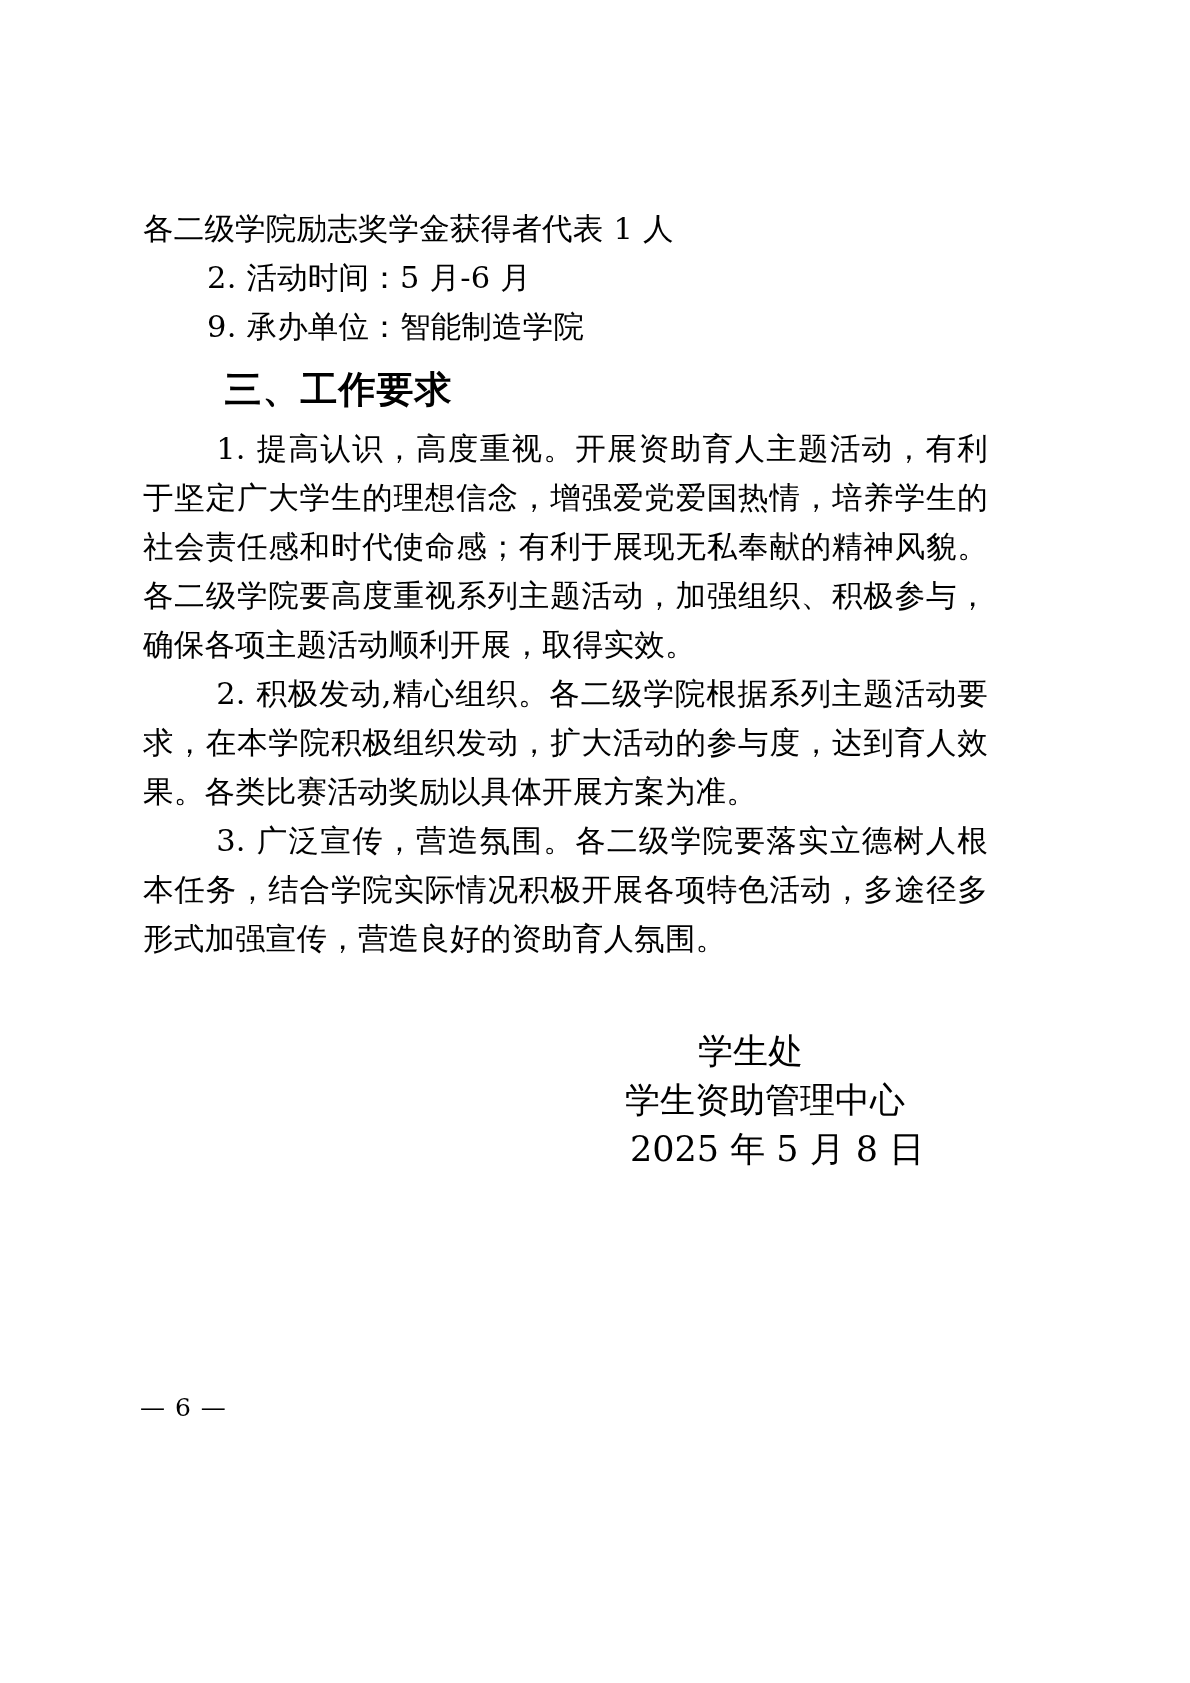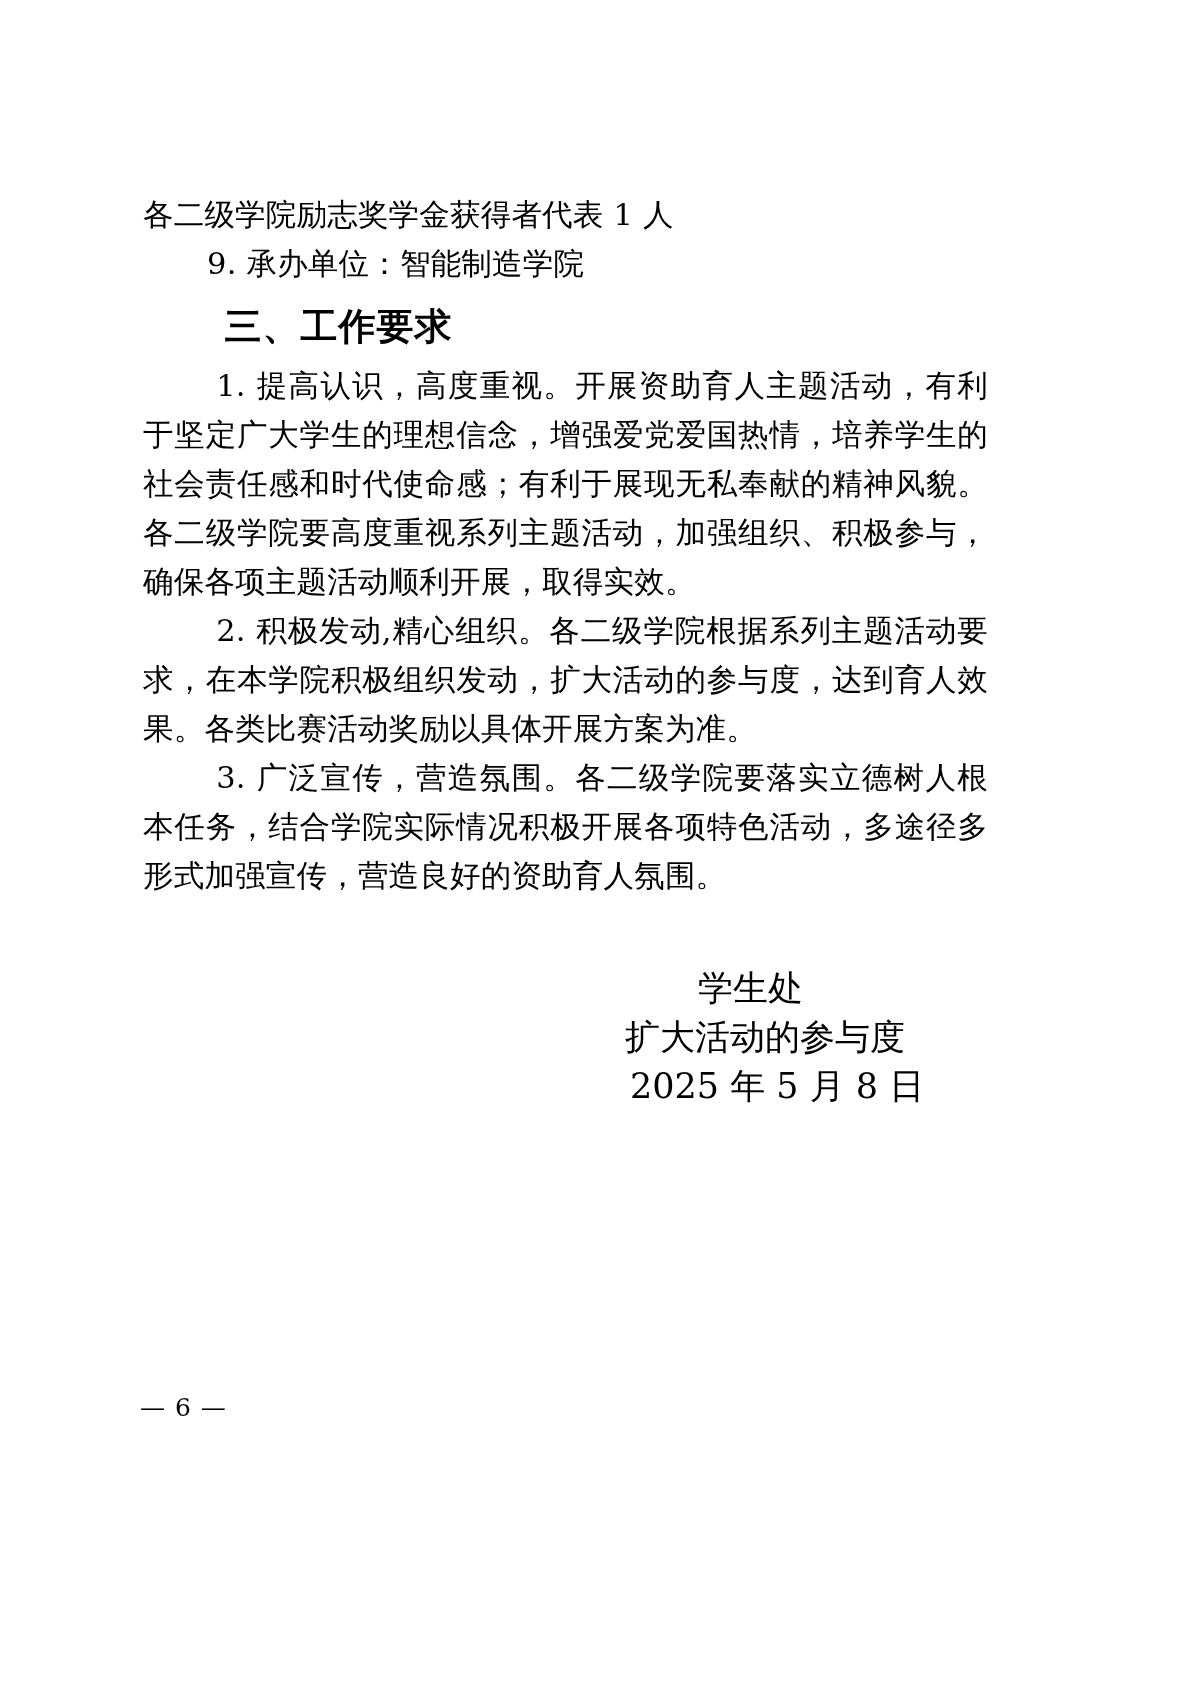--- a/index.html
+++ b/index.html
@@ -13,21 +13,21 @@
     height: 1683px;
     margin: 0 auto;
     background: #ffffff;
     font-family: "DejaVu Serif", "Liberation Serif", serif;
     color: #000000;
     overflow: hidden;
   }
   .doc-body {
     position: absolute;
     left: 143px;
-    top: 190px;
+    top: 204px;
     width: 845px;
   }
   .para {
     font-size: 30.5px;
     line-height: 49px;
     text-align: justify;
     text-justify: inter-ideograph;
     margin: 0 0 0 0;
     letter-spacing: 0.2px;
   }
@@ -76,39 +76,40 @@
 </style>
 </head>
 <body>
 
 <div class="page">
 
   <div class="doc-body">
 
     <p class="para">各二级学院励志奖学金获得者代表 1 人</p>
 
+    <p class="para indent">2. 活动时间：5 月-6 月</p>
 
     <p class="para indent">9. 承办单位：智能制造学院</p>
 
 
     <div class="gap-md"></div>
 
     <p class="heading">三、工作要求</p>
 
     <div class="gap-sm"></div>
 
     <p class="para indent-small">1. 提高认识，高度重视。开展资助育人主题活动，有利于坚定广大学生的理想信念，增强爱党爱国热情，培养学生的社会责任感和时代使命感；有利于展现无私奉献的精神风貌。各二级学院要高度重视系列主题活动，加强组织、积极参与，确保各项主题活动顺利开展，取得实效。</p>
 
     <p class="para indent-small">2. 积极发动,精心组织。各二级学院根据系列主题活动要求，在本学院积极组织发动，扩大活动的参与度，达到育人效果。各类比赛活动奖励以具体开展方案为准。</p>
 
     <p class="para indent-small">3. 广泛宣传，营造氛围。各二级学院要落实立德树人根本任务，结合学院实际情况积极开展各项特色活动，多途径多形式加强宣传，营造良好的资助育人氛围。</p>
 
     <div class="signature">
       <div class="sig-line-1 nowrap">学生处</div>
-      <div class="sig-line-2 nowrap">扩大活动的参与度</div>
+      <div class="sig-line-2 nowrap">学生资助管理中心</div>
       <div class="sig-line-3 nowrap">2025 年 5 月 8 日</div>
     </div>
 
   </div>
 
   <div class="footer">— 6 —</div>
 
 </div>
 
 </body></html>

